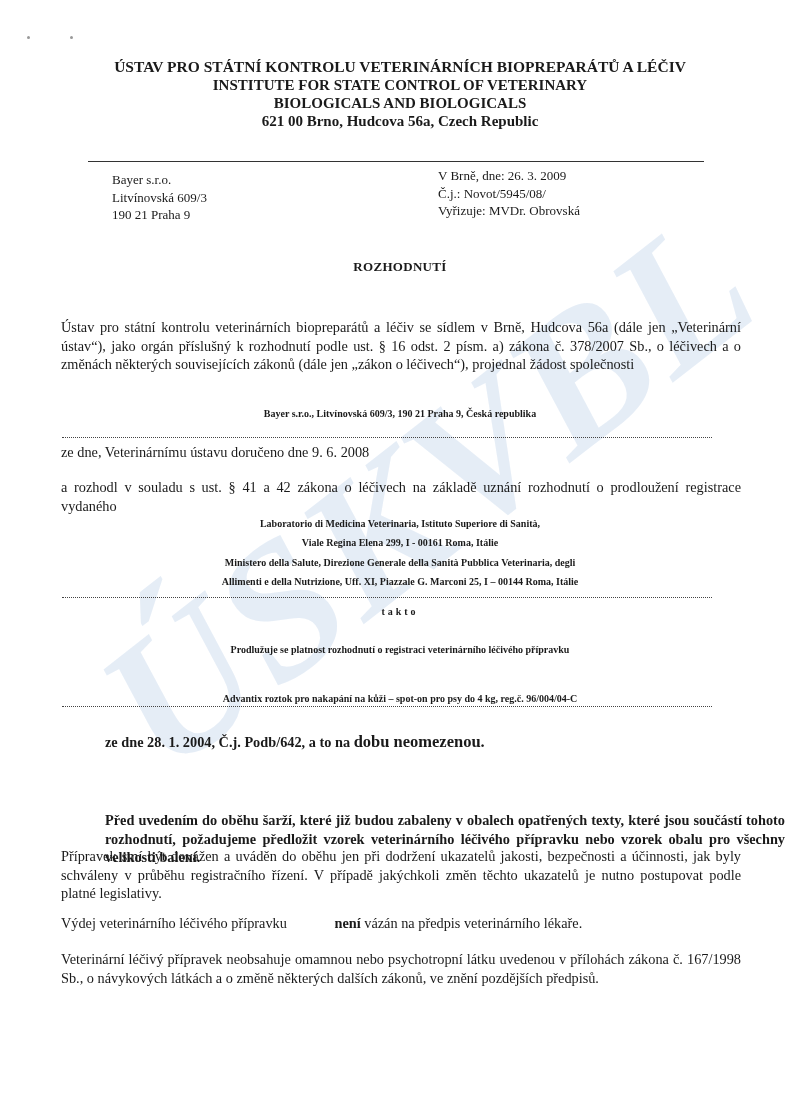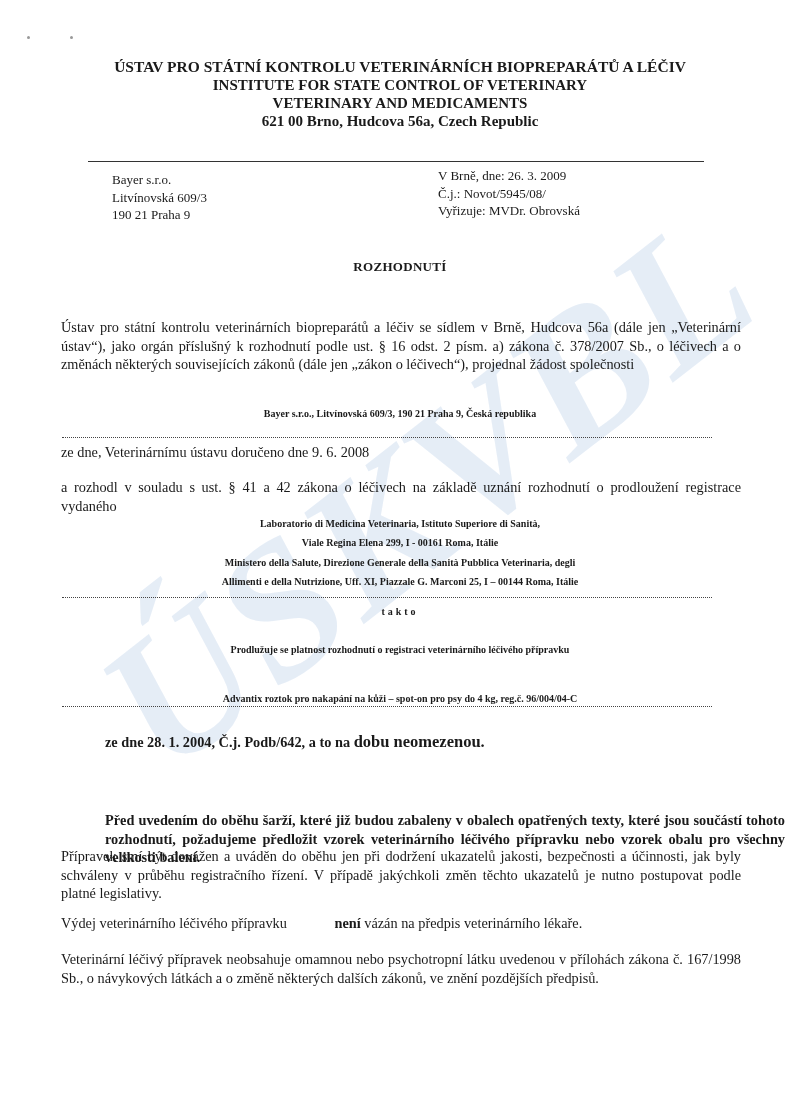--- a/index.html
+++ b/index.html
@@ -35,21 +35,21 @@
 <div class="watermark">ÚSKVBL</div>
 
 <div class="page">
 
   <div class="spot" style="left:27px;top:36px;width:3px;height:3px;"></div>
   <div class="spot" style="left:70px;top:36px;width:3px;height:3px;"></div>
 
   <div class="hdr" style="top:58px;">
     <p class="l l1">ÚSTAV PRO STÁTNÍ KONTROLU VETERINÁRNÍCH BIOPREPARÁTŮ A LÉČIV</p>
     <p class="l">INSTITUTE FOR STATE CONTROL OF VETERINARY</p>
-    <p class="l">VETERINARY AND MEDICAMENTS</p>
+    <p class="l">BIOLOGICALS AND BIOLOGICALS</p>
     <p class="l">621 00 Brno, Hudcova 56a, Czech Republic</p>
   </div>
 
   <div class="rule"></div>
 
   <div class="addr" style="left:112px;top:171px;">
     <div>Bayer s.r.o.</div>
     <div>Litvínovská 609/3</div>
     <div>190 21  Praha 9</div>
   </div>

